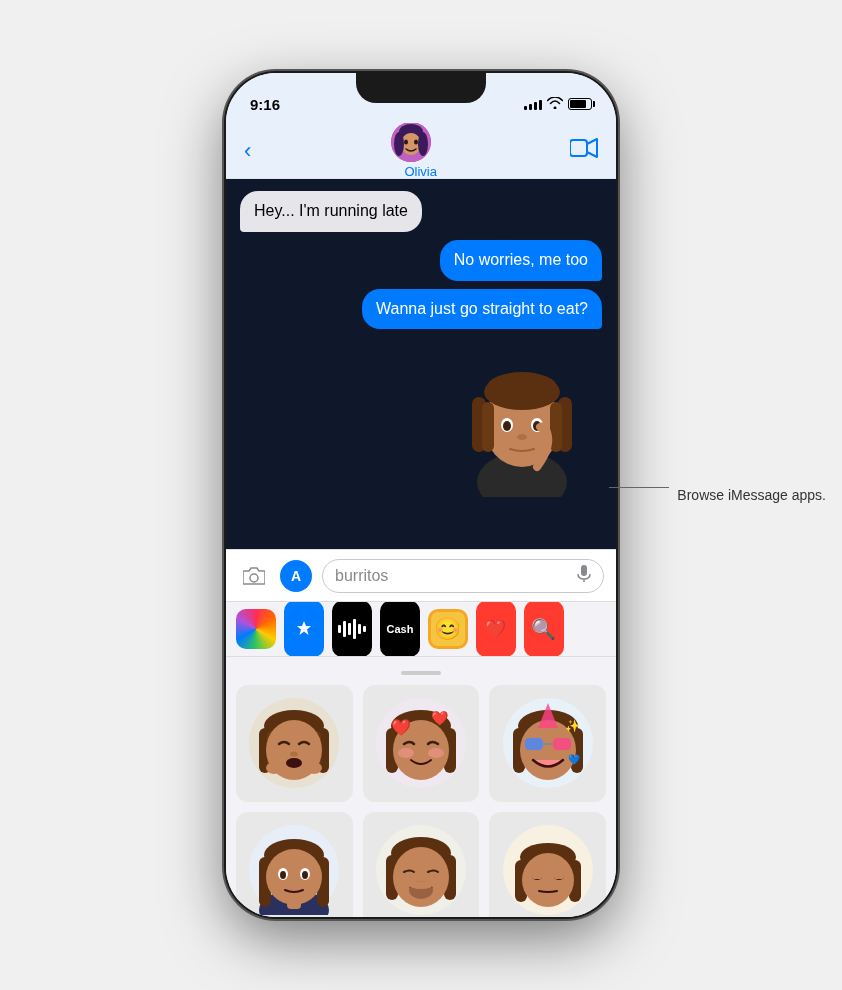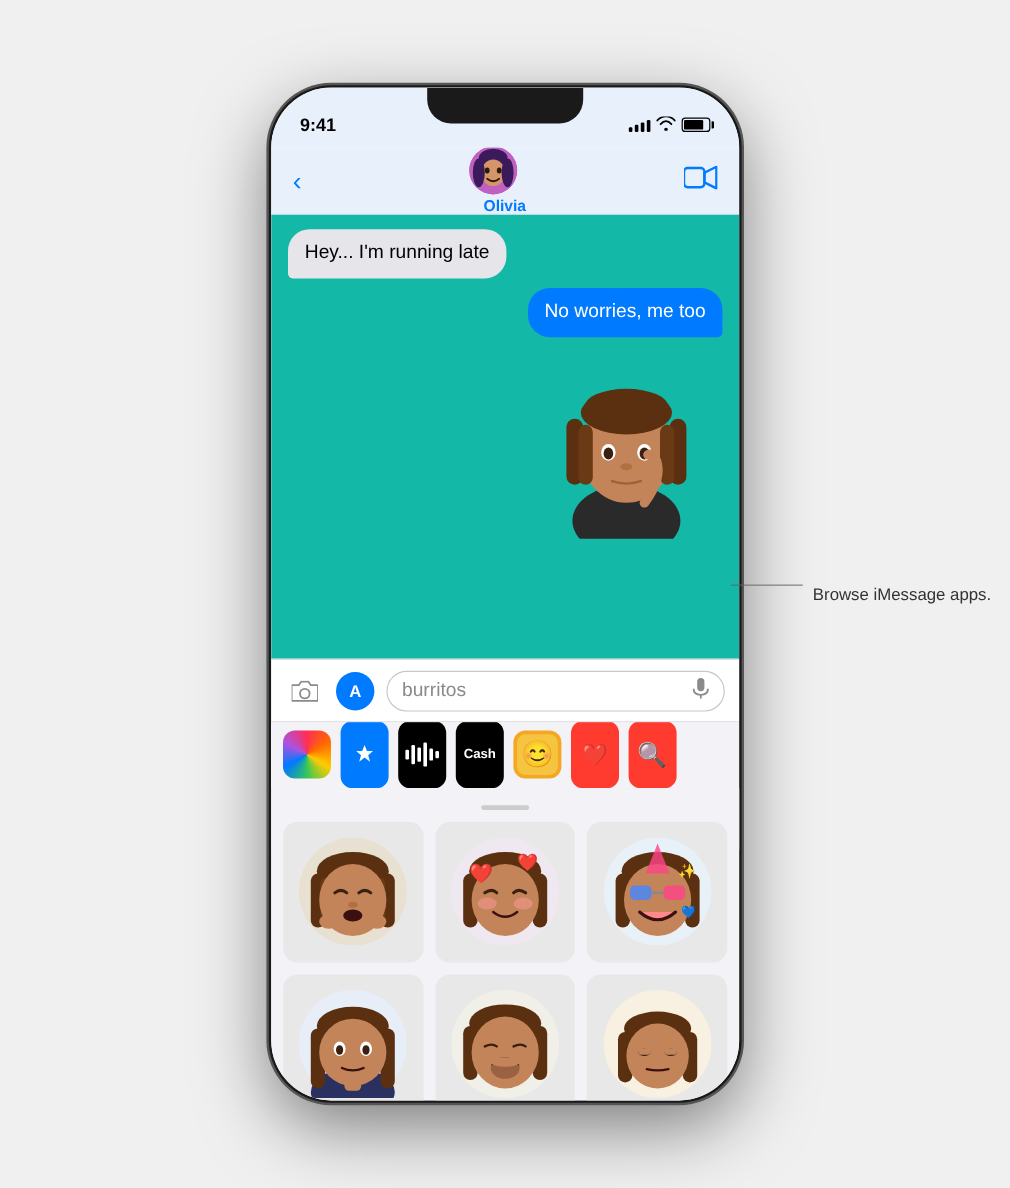--- a/index.html
+++ b/index.html
@@ -126,32 +126,32 @@
       background: linear-gradient(135deg, #c85cc8, #9b3fa8);
       display: flex;
       align-items: center;
       justify-content: center;
       overflow: hidden;
       margin-bottom: 2px;
     }
     .nav-name {
       font-size: 13px;
       color: #007AFF;
-      font-weight: 700;
+      font-weight: 400;
       margin-left: 20px;
     }
     .nav-video {
       color: #007AFF;
       font-size: 22px;
     }
 
     
     .messages-area {
       height: 370px;
-      background: #14b8a6;
+      background: #0f172a;
       overflow-y: auto;
       padding: 12px 14px;
       display: flex;
       flex-direction: column;
       gap: 8px;
     }
 
     .bubble-row {
       display: flex;
       align-items: flex-end;
@@ -333,21 +333,21 @@
   </style>
 </head>
 <body>
 
 <div class="page-wrapper">
   <div class="phone-frame">
 
     <div class="notch"></div>
 
     <div class="status-bar">
-      <span class="status-time">9:41</span>
+      <span class="status-time">9:16</span>
       <div class="status-icons">
         <div class="signal-bars">
           <div class="signal-bar" style="height:4px"></div>
           <div class="signal-bar" style="height:6px"></div>
           <div class="signal-bar" style="height:8px"></div>
           <div class="signal-bar" style="height:10px"></div>
         </div>
         <span class="wifi-icon">
           <svg width="16" height="12" viewBox="0 0 16 12">
             <path d="M8 9.5 C8.8 9.5 9.5 10.2 9.5 11 C9.5 11.8 8.8 12.5 8 12.5 C7.2 12.5 6.5 11.8 6.5 11 C6.5 10.2 7.2 9.5 8 9.5Z" fill="#000"></path>
@@ -396,20 +396,23 @@
     <div class="messages-area">
 
       <div class="bubble-row received">
         <div class="bubble received">Hey... I'm running late</div>
       </div>
 
       <div class="bubble-row sent">
         <div class="bubble sent">No worries, me too</div>
       </div>
 
+      <div class="bubble-row sent">
+        <div class="bubble sent">Wanna just go straight to eat?</div>
+      </div>
 
 
 
       <div class="bubble-row sent">
         <div style="margin-right:10px;">
           <svg width="140" height="160" viewBox="0 0 140 160">
 
             <ellipse cx="70" cy="145" rx="45" ry="30" fill="#2a2a2a"></ellipse>
 
             <rect x="58" y="105" width="24" height="20" rx="5" fill="#c4845a"></rect>

